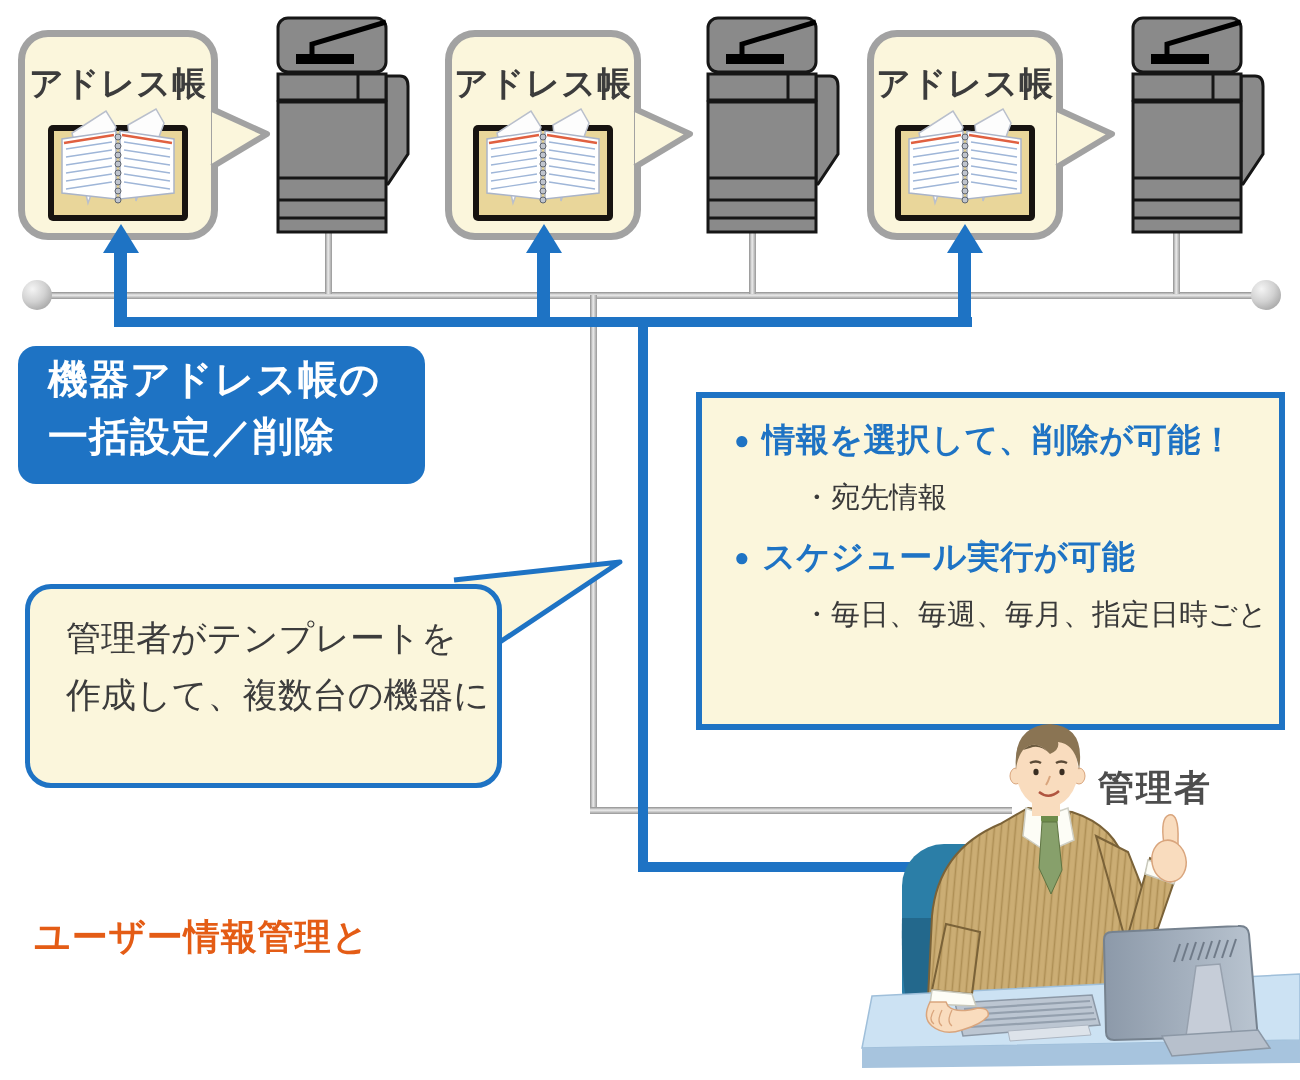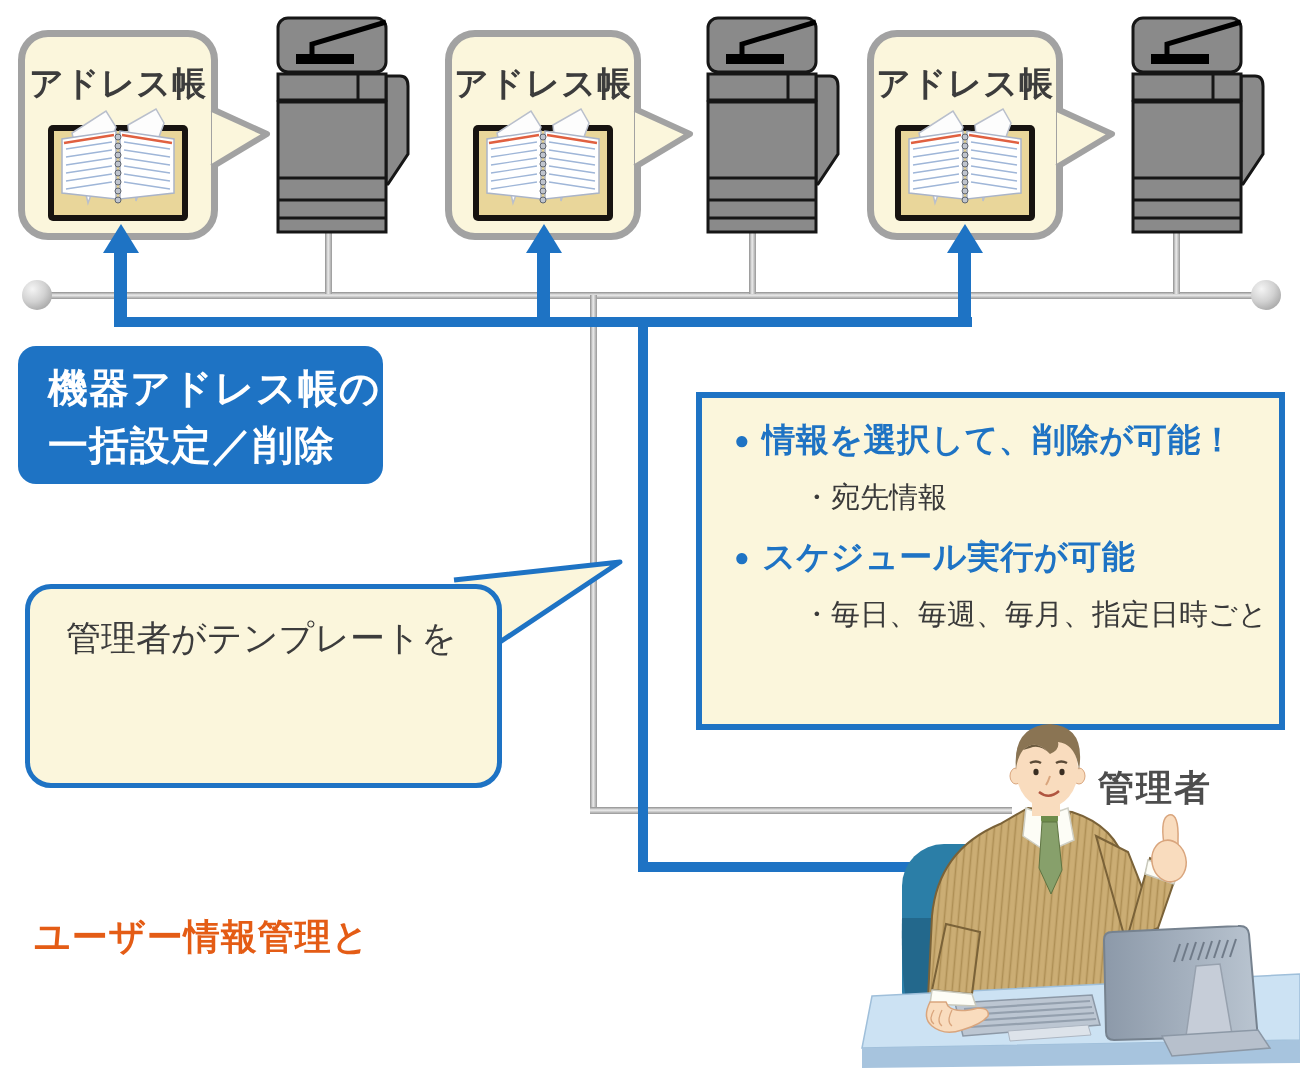--- a/index.html
+++ b/index.html
@@ -29,22 +29,22 @@
     border-bottom:29px solid var(--blue);}
 
   
   .callout{width:200px;height:210px;background:var(--cream);border:7px solid var(--gray-border);
     border-radius:30px;box-sizing:border-box;}
   .callout-title{width:100%;text-align:center;margin-top:24px;font-size:34px;font-weight:bold;
     color:var(--text-dark);letter-spacing:1px;}
   .c2,.c3{width:196px;}
 
   
-  .blue-box{width:365px;height:138px;background:var(--blue);border-radius:18px;box-sizing:border-box;
-    padding:14px 0 0 30px;color:#fff;font-size:40px;font-weight:bold;line-height:57px;letter-spacing:1px;}
+  .blue-box{width:407px;height:138px;background:var(--blue);border-radius:18px;box-sizing:border-box;
+    padding:5px 0 0 30px;color:#fff;font-size:40px;font-weight:bold;line-height:57px;letter-spacing:1px;}
 
   
   .bubble{width:477px;height:204px;background:var(--cream);border:5px solid var(--blue);
     border-radius:26px;box-sizing:border-box;padding:20px 0 0 36px;
     color:var(--text-dark);font-size:35px;font-weight:500;line-height:57px;}
 
   
   .panel{width:589px;height:338px;background:var(--cream);border:6px solid var(--blue);
     box-sizing:border-box;padding:20px 0 0 32px;}
   .panel-title{display:flex;align-items:center;color:var(--blue);font-size:33px;font-weight:bold;
@@ -258,20 +258,21 @@
   <div class="abs blue-box" style="left:18px;top:346px;">
     <div>機器アドレス帳の</div>
     <div>一括設定／削除</div>
   </div>
 
   <svg class="abs" style="left:440px;top:548px;" width="200" height="120" viewBox="0 0 200 120">
     <path d="M14,32 L180,14 L42,106" fill="var(--cream)" stroke="var(--blue)" stroke-width="5" stroke-linejoin="round"></path>
   </svg>
   <div class="abs bubble" style="left:25px;top:568px;margin-top:16px;">
     <div>管理者がテンプレートを</div>
+    <div>作成して、複数台の機器に</div>
   </div>
 
   <div class="abs panel" style="left:696px;top:392px;">
     <div class="panel-title">
       <span class="dot">●</span>
       <span>情報を選択して、削除が可能！</span>
     </div>
     <div class="gap1"></div>
     <div class="panel-sub">・宛先情報</div>
     <div class="gap2"></div>

